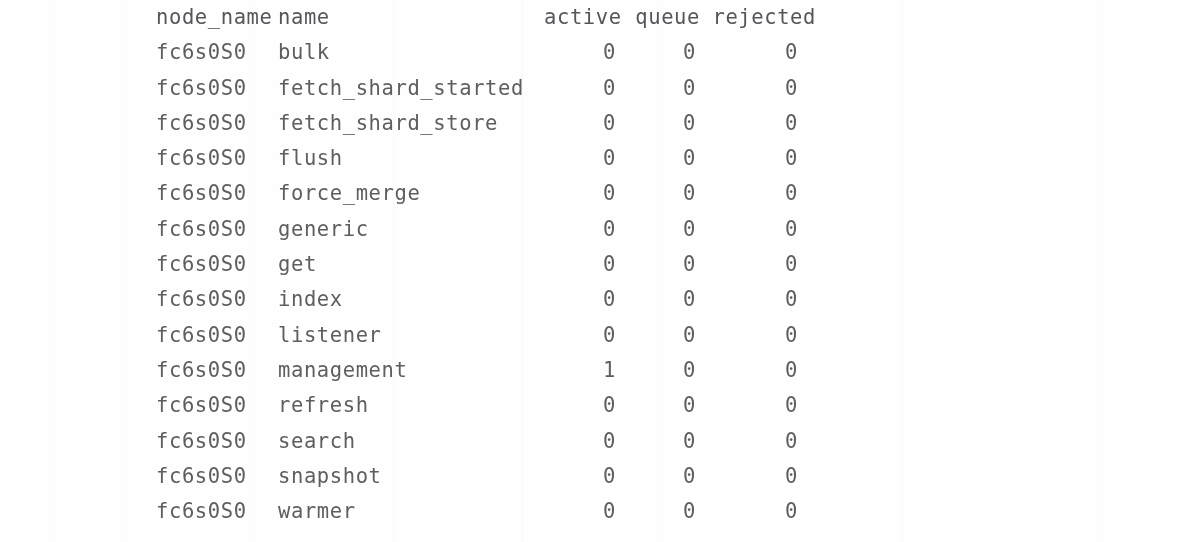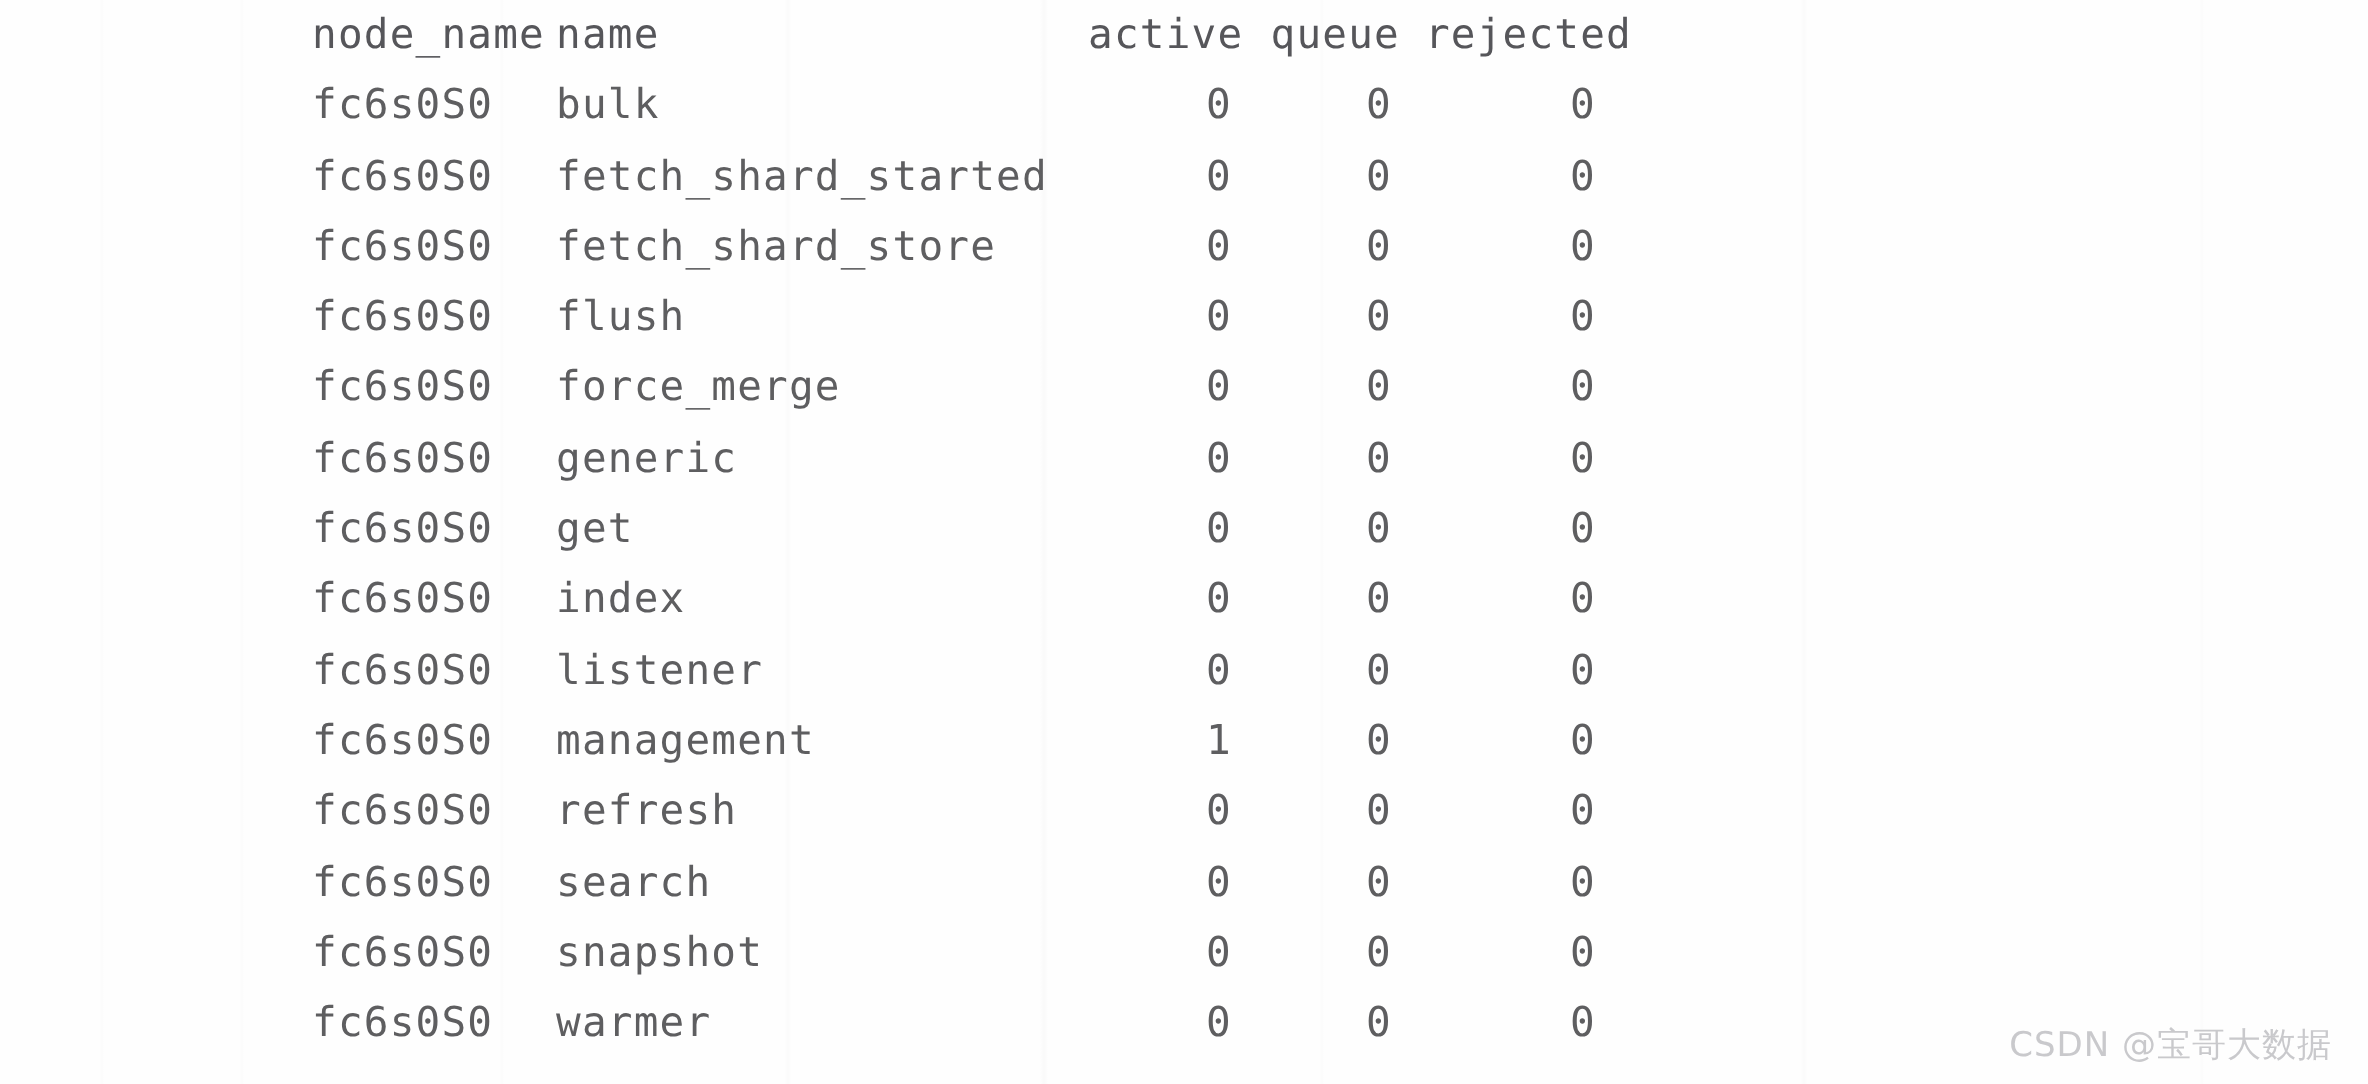--- a/index.html
+++ b/index.html
@@ -229,15 +229,14 @@
       <span class="cell col-name">warmer</span>
       <span class="cell col-active">0</span>
       <span class="cell col-queue">0</span>
       <span class="cell col-rejected">0</span>
     </div>
 
   </div>
 
   <div id="scan-streaks"></div>
 
-  <div id="watermark">CSDN @宝哥大数据</div>
 
 </div>
 
 </body></html>

